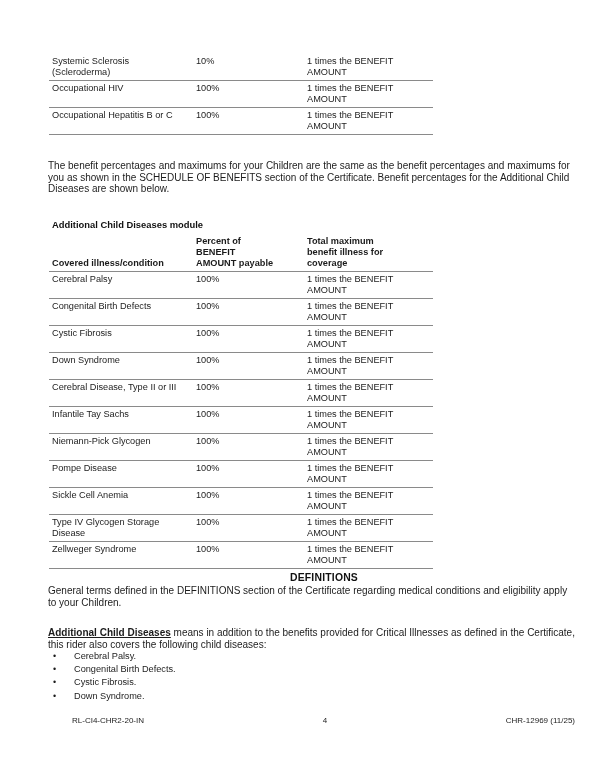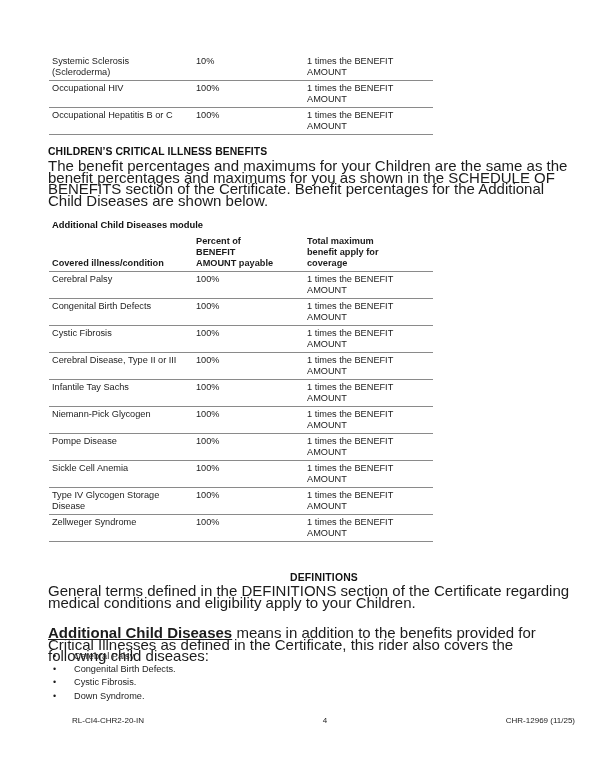--- a/index.html
+++ b/index.html
@@ -20,21 +20,21 @@
   .page {
     position: absolute;
     left: 0; top: 0;
     width: 524px;
     height: 776px;
     margin-left: 8px;
   }
 
   
   .body-text {
-    font-size: 15px;
+    font-size: 10px;
     line-height: 11.6px;
     color: #1c1c1c;
   }
   .bold { font-weight: bold; text-decoration: underline; }
 
   
   table.doc-table {
     border-collapse: collapse;
     table-layout: fixed;
     font-size: 9.2px;
@@ -194,21 +194,20 @@
           <td>1 times the BENEFIT AMOUNT</td>
         </tr>
         <tr class=" last-rule">
           <td>Occupational Hepatitis B or C</td>
           <td>100%</td>
           <td>1 times the BENEFIT AMOUNT</td>
         </tr>
       </tbody>
   </table>
 
-  <div id="childrens-heading">CHILDREN’S CRITICAL ILLNESS BENEFITS</div>
 
   <div id="childrens-paragraph" class="body-text">The benefit percentages and maximums for your Children are the same as the benefit percentages and maximums for you as shown in the SCHEDULE OF BENEFITS section of the Certificate. Benefit percentages for the Additional Child Diseases are shown below.</div>
 
   <div id="module-label">Additional Child Diseases module</div>
 
   <table class="doc-table" id="table-child-diseases">
     <colgroup>
       <col class="col-a">
         <col class="col-b">
         <col class="col-c">
@@ -218,38 +217,43 @@
         <th>
           <span>Covered illness/condition</span>
         </th>
         <th>
           <span>Percent of</span><br>
           <span>BENEFIT</span><br>
           <span>AMOUNT payable</span>
         </th>
         <th>
           <span>Total maximum</span><br>
-          <span>benefit apply for</span><br>
+          <span>benefit illness for</span><br>
           <span>coverage</span>
         </th>
       </tr>
     </thead>
     <tbody>
         <tr>
           <td>Cerebral Palsy</td>
           <td>100%</td>
           <td>1 times the BENEFIT AMOUNT</td>
         </tr>
         <tr>
           <td>Congenital Birth Defects</td>
           <td>100%</td>
           <td>1 times the BENEFIT AMOUNT</td>
         </tr>
         <tr>
           <td>Cystic Fibrosis</td>
+          <td>100%</td>
+          <td>1 times the BENEFIT AMOUNT</td>
+        </tr>
+        <tr>
+          <td>Down Syndrome</td>
           <td>100%</td>
           <td>1 times the BENEFIT AMOUNT</td>
         </tr>
         <tr>
           <td>Cerebral Disease, Type II or III</td>
           <td>100%</td>
           <td>1 times the BENEFIT AMOUNT</td>
         </tr>
         <tr>
           <td>Infantile Tay Sachs</td>

